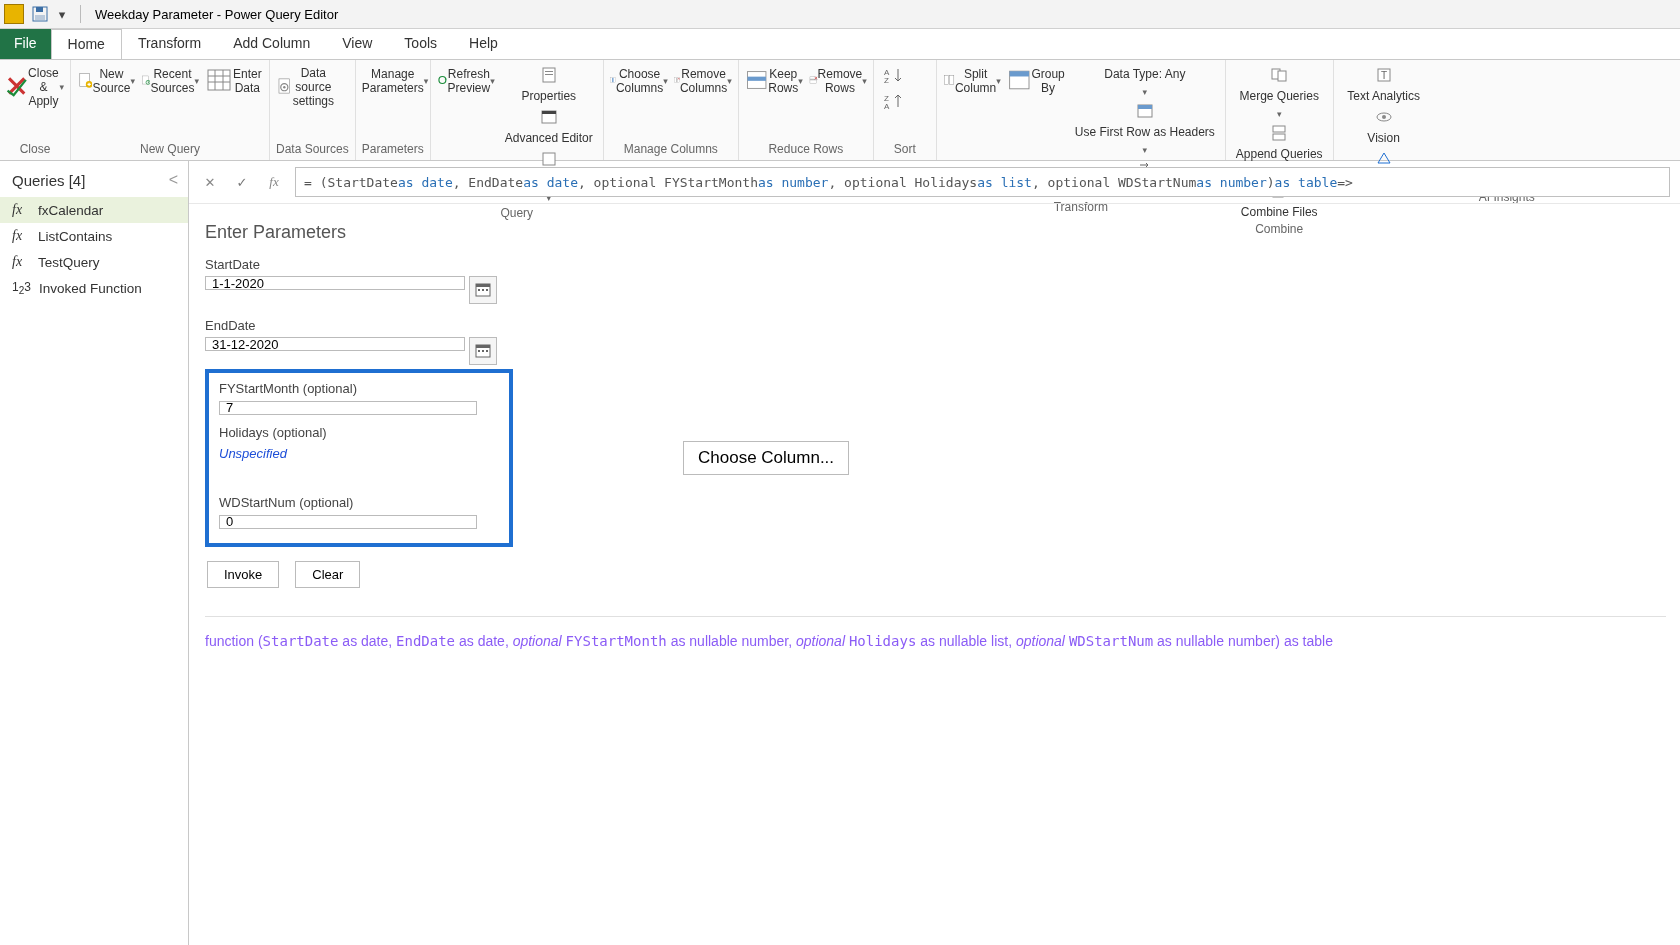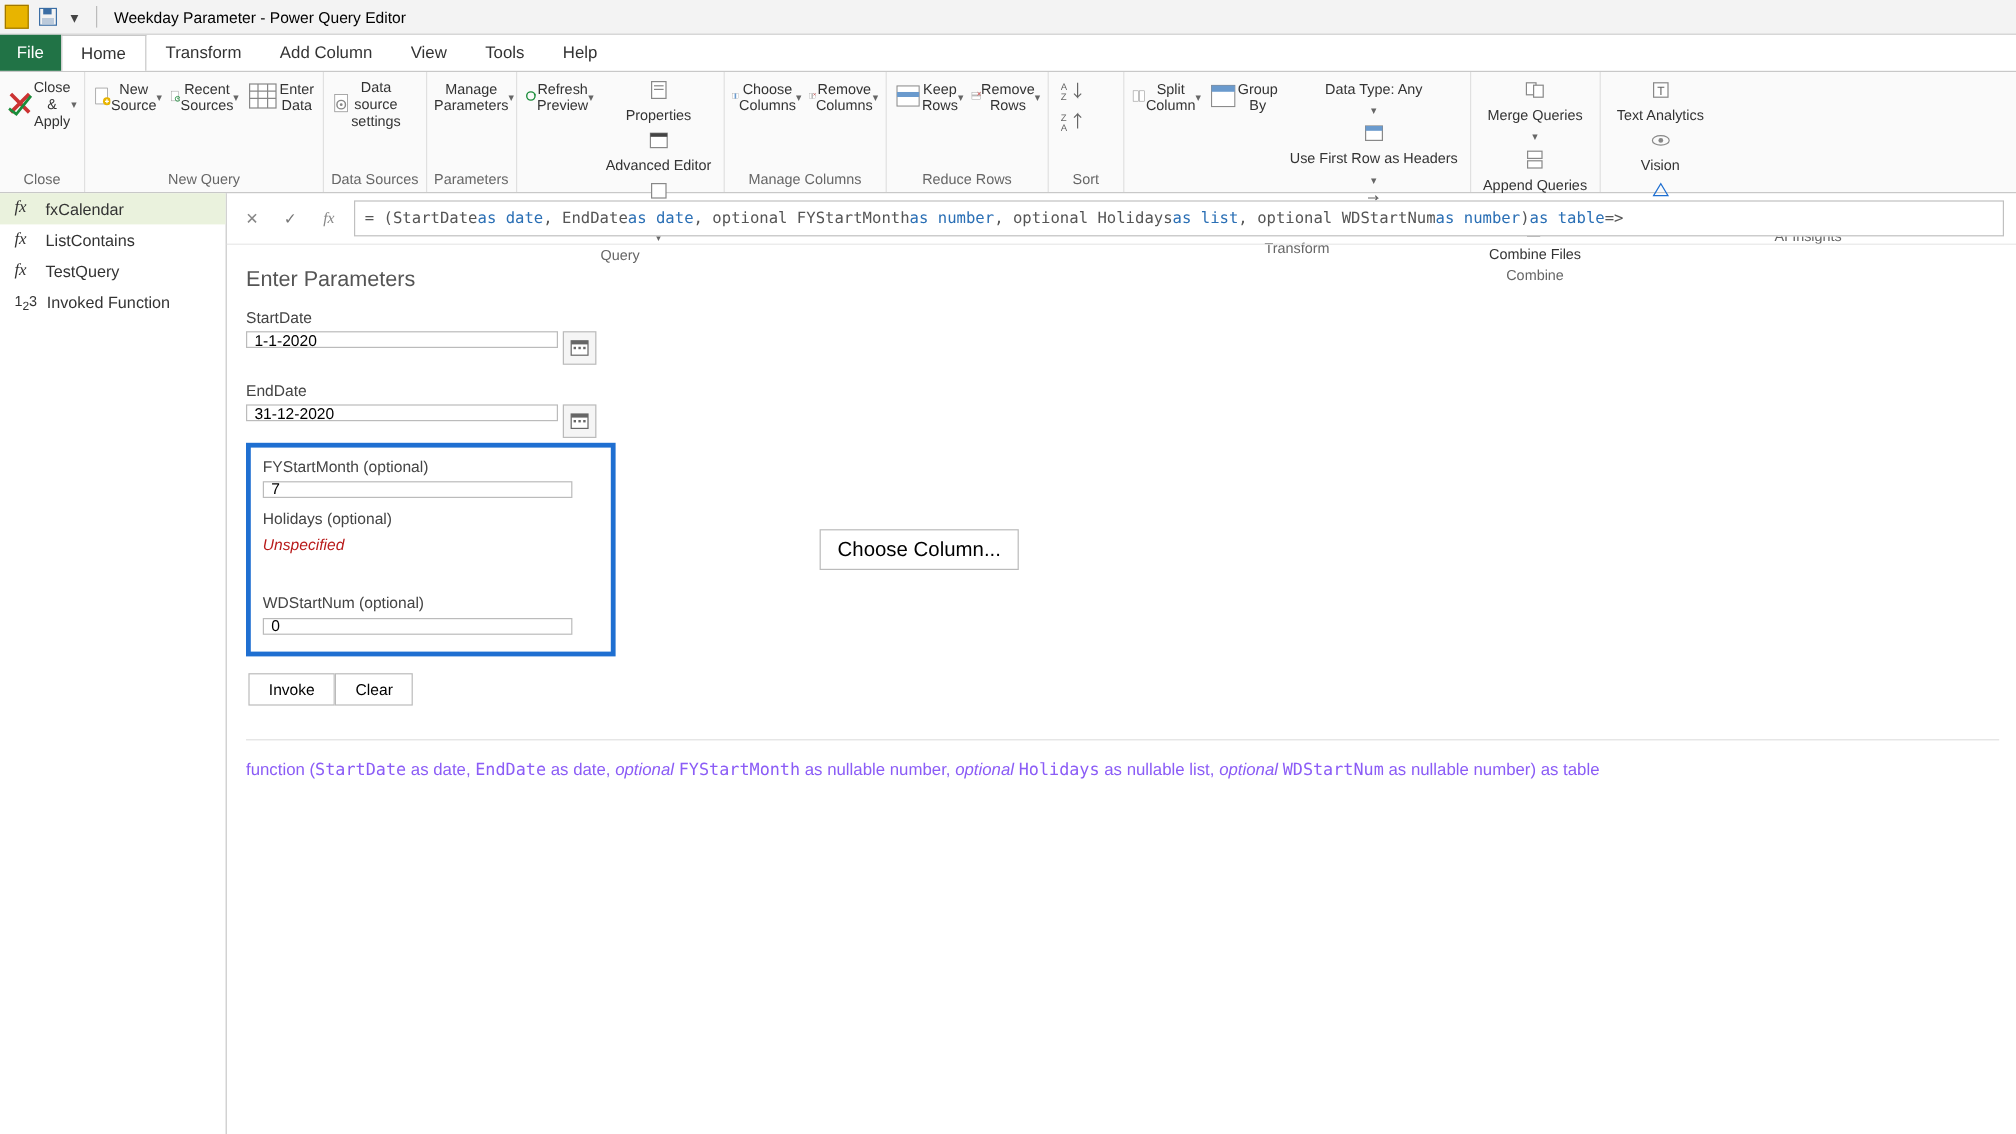--- a/index.html
+++ b/index.html
@@ -234,26 +234,27 @@
   font-size: 17px;
   margin-left: 170px;
 }
 .highlight-box {
   border: 4px solid #1f6fd1;
   padding: 8px 10px 14px 10px;
   width: 280px;
 }
 .highlight-box .text-input { width: 258px; }
 .placeholder {
-  color: #b91c1c;
+  color: #1d4ed8;
   font-style: italic;
   padding-top: 2px;
 }
 .btn-row {
   display: flex;
+  gap: 16px;
   margin-top: 14px;
   padding-left: 2px;
 }
 .pq-btn {
   border: 1px solid #bbb;
   background: #fff;
   padding: 5px 16px;
   font-size: 13px;
 }
 .footer-sig {
@@ -572,20 +573,24 @@
       </div>
     </div>
     <div class="ribbon-group-label">AI Insights</div>
   </div>
 
 </div>
 
 <div class="main">
 
   <div class="queries-pane">
+    <div class="queries-hdr">
+      <span>Queries [4]</span>
+      <span class="collapse">&lt;</span>
+    </div>
     <div class="qitem selected">
       <span class="fx">fx</span>
       <span>fxCalendar</span>
     </div>
     <div class="qitem">
       <span class="fx">fx</span>
       <span>ListContains</span>
     </div>
     <div class="qitem">
       <span class="fx">fx</span>

